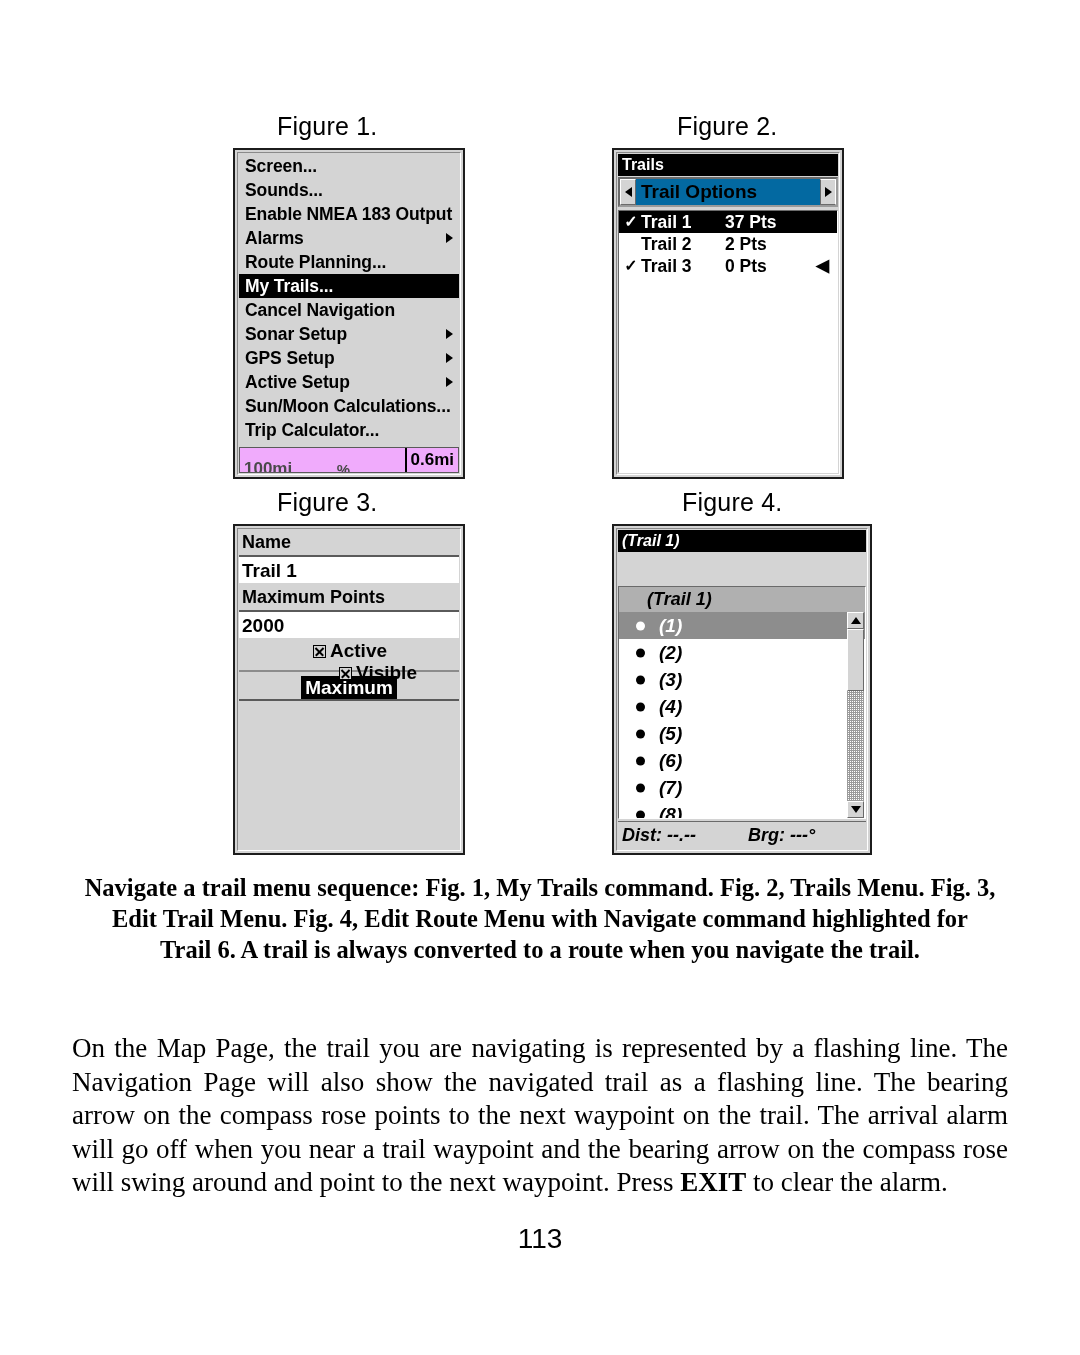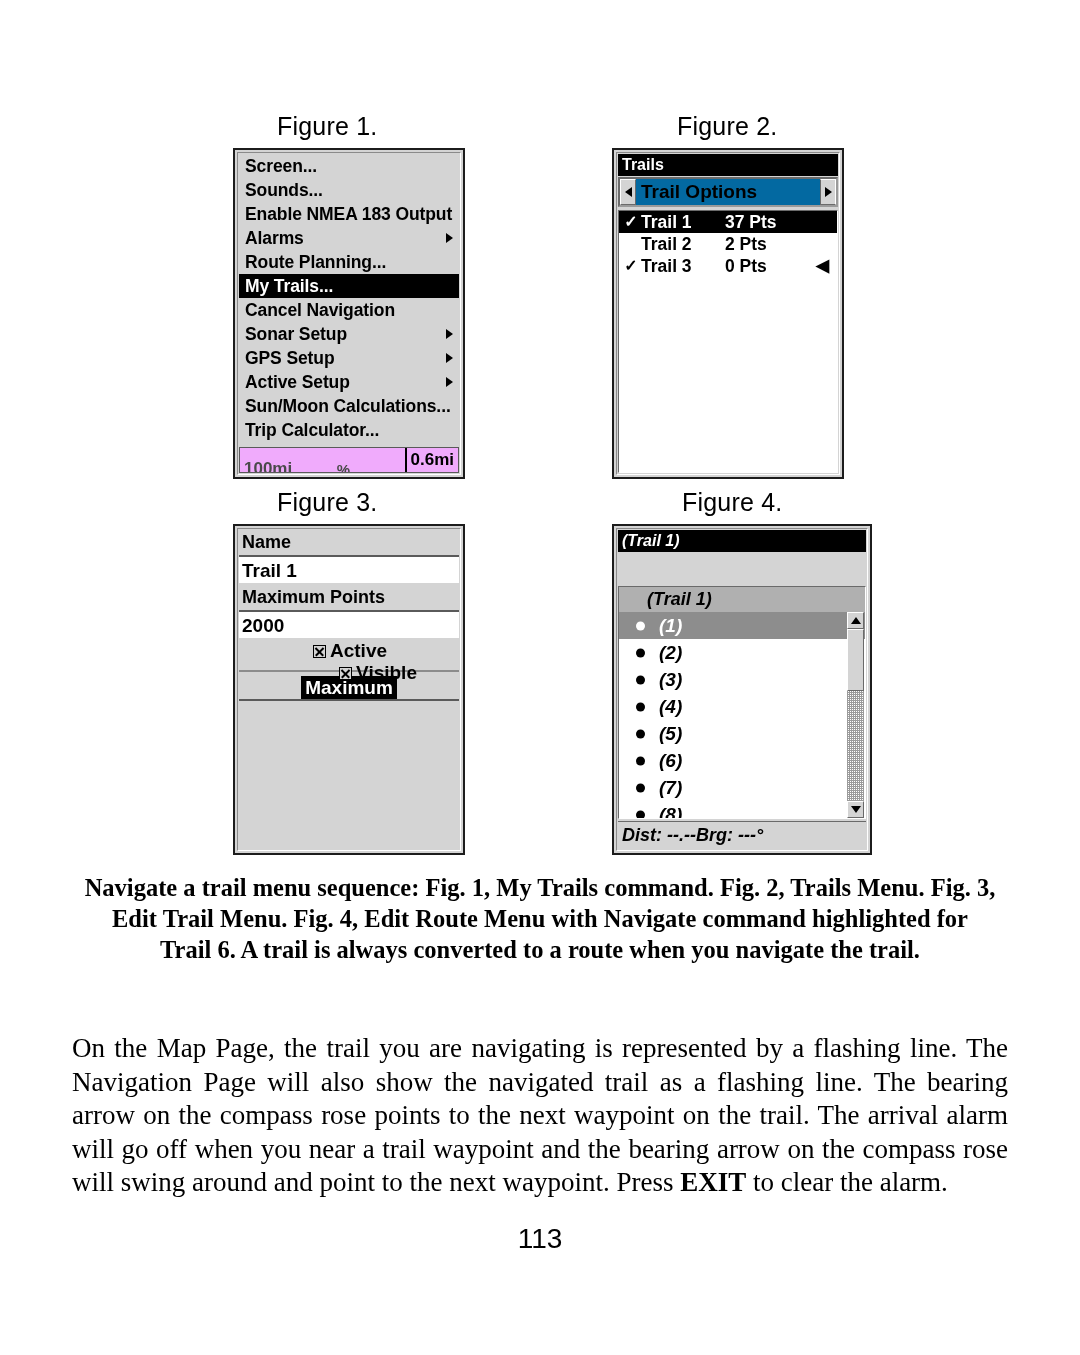--- a/index.html
+++ b/index.html
@@ -468,21 +468,21 @@
     bottom: 4px;
     height: 28px;
     background: #d4d4d4;
     border-top: 1px solid #6a6a6a;
     box-sizing: border-box;
     display: flex;
     align-items: center;
     font-size: 18px;
   }
   #fig4 .st-dist { margin-left: 4px; }
-  #fig4 .st-brg { }
+  #fig4 .st-brg { margin-left: 52px; }
 
   
   #caption {
     position: absolute;
     left: 84px;
     top: 872px;
     width: 912px;
     text-align: center;
     font-family: "Liberation Serif", serif;
     font-weight: bold;

